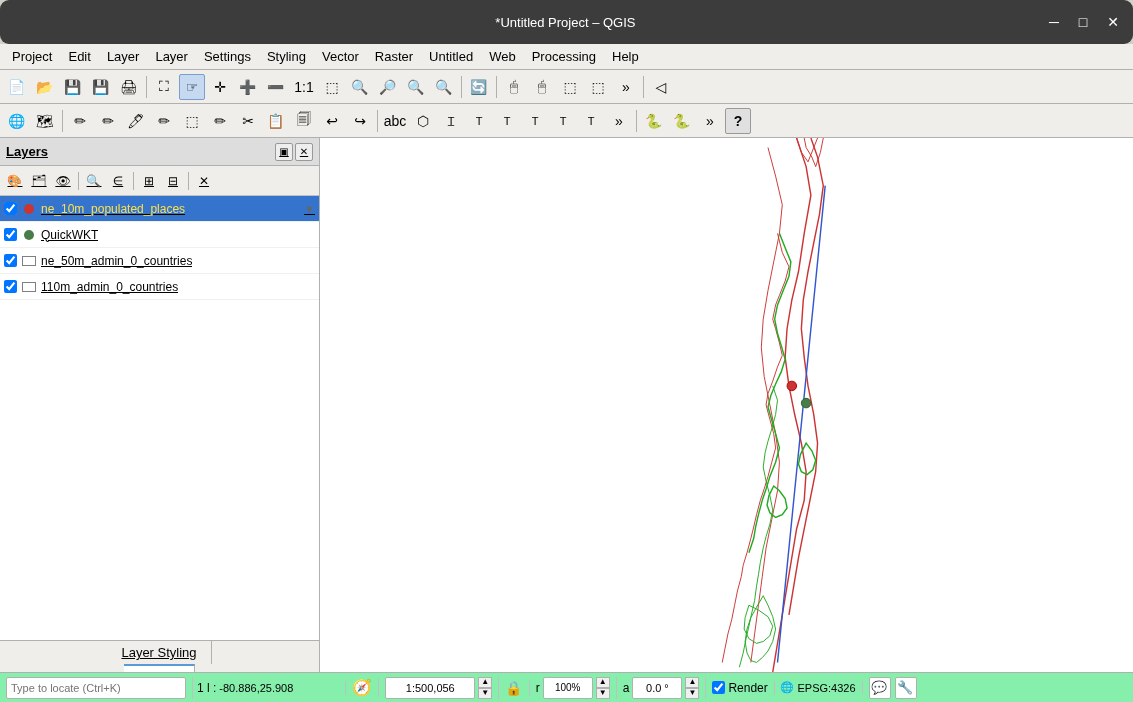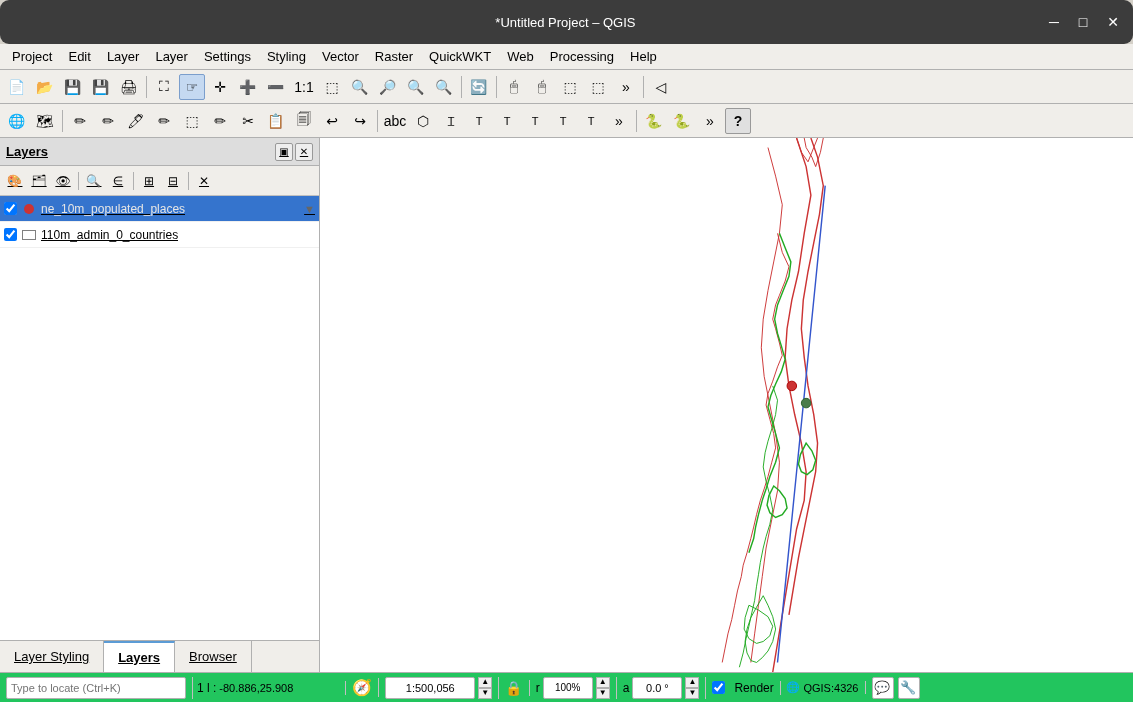--- a/index.html
+++ b/index.html
@@ -32,46 +32,46 @@
 
     
     .layers-toolbar { background: #f0eeea; border-bottom: 1px solid #c0c0c0; display: flex; align-items: center; padding: 2px 4px; gap: 2px; height: 30px; }
     .lt-btn { width: 22px; height: 22px; display: flex; align-items: center; justify-content: center; cursor: pointer; border: 1px solid transparent; border-radius: 2px; font-size: 12px; background: none; }
     .lt-separator { width: 1px; height: 18px; background: #b0b0b0; margin: 0 2px; }
 
     
     .layer-list { flex: 1; overflow-y: auto; background: #fff; }
     .layer-item { display: flex; align-items: center; padding: 3px 4px; cursor: pointer; border-bottom: 1px solid #f0f0f0; min-height: 26px; }
     .layer-item.selected { background: #3574cd; color: #fff; }
-    .layer-item.selected .layer-name { color: #e5e5e5; }
+    .layer-item.selected .layer-name { color: #fde047; }
     .layer-checkbox { margin-right: 4px; cursor: pointer; }
     .layer-icon { width: 16px; height: 16px; margin-right: 4px; display: flex; align-items: center; justify-content: center; flex-shrink: 0; }
     .layer-icon-dot { width: 10px; height: 10px; border-radius: 50%; }
     .layer-icon-rect { width: 14px; height: 10px; border: 1.5px solid; }
     .layer-name { font-size: 12px; white-space: nowrap; overflow: hidden; text-overflow: ellipsis; }
     .layer-filter-icon { margin-left: auto; font-size: 11px; color: #666; }
 
     
     .map-canvas { flex: 1; background: #fff; position: relative; overflow: hidden; }
     .map-svg { width: 100%; height: 100%; }
 
     
-    .bottom-tabs { background: #f0eeea; border-top: 1px solid #b0b0b0; display: flex; align-items: center; height: 32px; flex-shrink: 0; }
+    .bottom-tabs { background: #f0eeea; border-top: 1px solid #b0b0b0; display: flex; align-items: center; height: 32px; flex-shrink: 0; flex-direction: column; }
     .bottom-tab { padding: 4px 14px; cursor: pointer; border-right: 1px solid #b0b0b0; font-size: 13px; height: 100%; display: flex; align-items: center; }
     .bottom-tab.active { background: #fff; border-top: 2px solid #5b9bd5; font-weight: bold; }
 
     
-    .status-bar { background: #22c55e; border-top: 1px solid #b0b0b0; height: 30px; display: flex; align-items: center; gap: 4px; padding: 0 6px; flex-shrink: 0; font-size: 12px; }
+    .status-bar { background: #86efac; border-top: 1px solid #b0b0b0; height: 30px; display: flex; align-items: center; gap: 4px; padding: 0 6px; flex-shrink: 0; font-size: 12px; }
     .status-item { display: flex; align-items: center; gap: 3px; border-right: 1px solid #c0c0c0; padding-right: 6px; margin-right: 2px; }
     .status-coords { font-size: 11px; min-width: 120px; }
     .status-scale-input { width: 90px; height: 22px; border: 1px solid #b0b0b0; border-radius: 2px; padding: 0 4px; font-size: 11px; text-align: center; }
     .status-zoom-input { width: 50px; height: 22px; border: 1px solid #b0b0b0; border-radius: 2px; padding: 0 4px; font-size: 10px; text-align: center; }
     .status-rotation-input { width: 50px; height: 22px; border: 1px solid #b0b0b0; border-radius: 2px; padding: 0 4px; font-size: 11px; text-align: center; }
     .status-lock { font-size: 14px; }
-    .status-render { display: flex; align-items: center; gap: 9px; }
+    .status-render { display: flex; align-items: center; gap: 3px; }
     .status-crs { font-size: 11px; display: flex; align-items: center; gap: 3px; }
     .status-search { width: 180px; height: 22px; border: 1px solid #b0b0b0; border-radius: 2px; padding: 0 4px; font-size: 11px; }
     .status-msg-btn { width: 22px; height: 22px; display: flex; align-items: center; justify-content: center; cursor: pointer; border: 1px solid #b0b0b0; border-radius: 2px; background: #fff; font-size: 13px; }
     .stepper { display: flex; flex-direction: column; height: 22px; }
     .stepper-btn { height: 11px; width: 14px; font-size: 8px; border: 1px solid #b0b0b0; background: #f0f0f0; cursor: pointer; display: flex; align-items: center; justify-content: center; line-height: 1; }
 
     
     .locate-bar { display: flex; align-items: center; border-right: 1px solid #c0c0c0; padding-right: 6px; }
   </style>
 </head>
@@ -89,21 +89,21 @@
 
 <div class="menu-bar">
   <span class="menu-item">Project</span>
   <span class="menu-item">Edit</span>
   <span class="menu-item">Layer</span>
   <span class="menu-item">Layer</span>
   <span class="menu-item">Settings</span>
   <span class="menu-item">Styling</span>
   <span class="menu-item">Vector</span>
   <span class="menu-item">Raster</span>
-  <span class="menu-item">QuickWKT</span>
+  <span class="menu-item">Untitled</span>
   <span class="menu-item">Web</span>
   <span class="menu-item">Processing</span>
   <span class="menu-item">Help</span>
 </div>
 
 <div class="toolbar">
   <button class="tb-btn" title="New">📄</button>
   <button class="tb-btn" title="Open">📂</button>
   <button class="tb-btn" title="Save">💾</button>
   <button class="tb-btn" title="Save As">💾</button>
@@ -194,21 +194,35 @@
 
       <div class="layer-item selected">
         <input type="checkbox" class="layer-checkbox" checked="" style="">
         <div class="layer-icon">
           <div class="layer-icon-dot" style="background-color:#cc3333;"></div>
         </div>
         <span class="layer-name">ne_10m_populated_places</span>
         <span class="layer-filter-icon">▼</span>
       </div>
 
-
+      <div class="layer-item">
+        <input type="checkbox" class="layer-checkbox" checked="" style="">
+        <div class="layer-icon">
+          <div class="layer-icon-dot" style="background-color:#4a7c4a;"></div>
+        </div>
+        <span class="layer-name">QuickWKT</span>
+      </div>
+
+      <div class="layer-item">
+        <input type="checkbox" class="layer-checkbox" checked="" style="">
+        <div class="layer-icon">
+          <div class="layer-icon-rect" style="border-color:#808080; background: transparent;"></div>
+        </div>
+        <span class="layer-name">ne_50m_admin_0_countries</span>
+      </div>
 
 
       <div class="layer-item">
         <input type="checkbox" class="layer-checkbox" checked="" style="">
         <div class="layer-icon">
           <div class="layer-icon-rect" style="border-color:#808080; background: transparent;"></div>
         </div>
         <span class="layer-name">110m_admin_0_countries</span>
       </div>
     </div>
@@ -299,19 +313,19 @@
     </div>
   </div>
 
   <div class="status-render" style="border-right:1px solid #c0c0c0; padding-right:6px; margin-right:2px;">
     <input type="checkbox" checked="" style="">
     <span>Render</span>
   </div>
 
   <div class="status-crs" style="border-right:1px solid #c0c0c0; padding-right:6px; margin-right:2px;">
     <span>🌐</span>
-    <span>QGIS:4326</span>
+    <span>EPSG:4326</span>
   </div>
 
   <div class="status-msg-btn" title="Message Log">💬</div>
 
   <div class="status-msg-btn" title="Locator">🔧</div>
 </div>
 
 </body></html>

